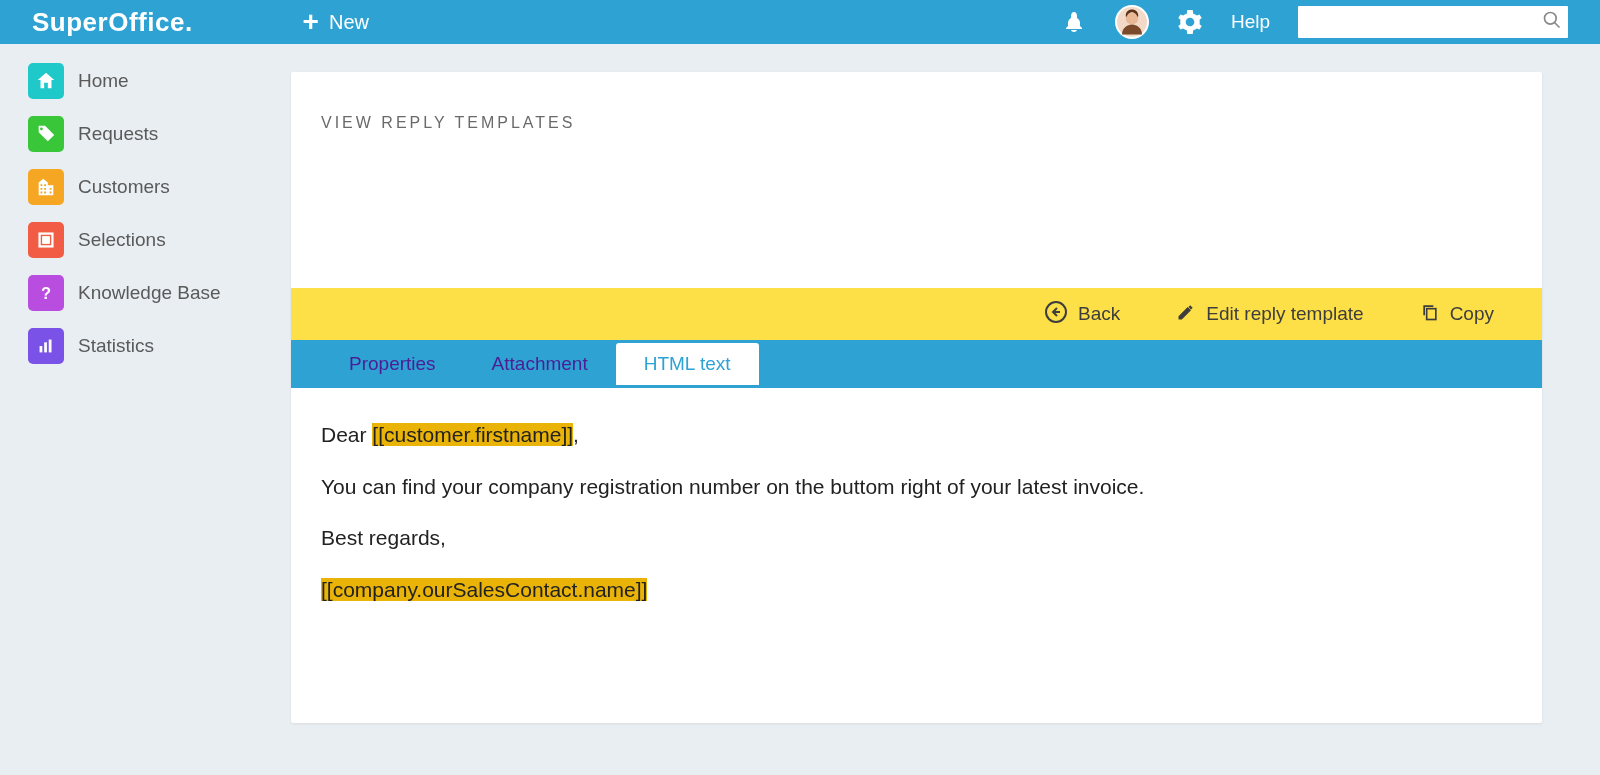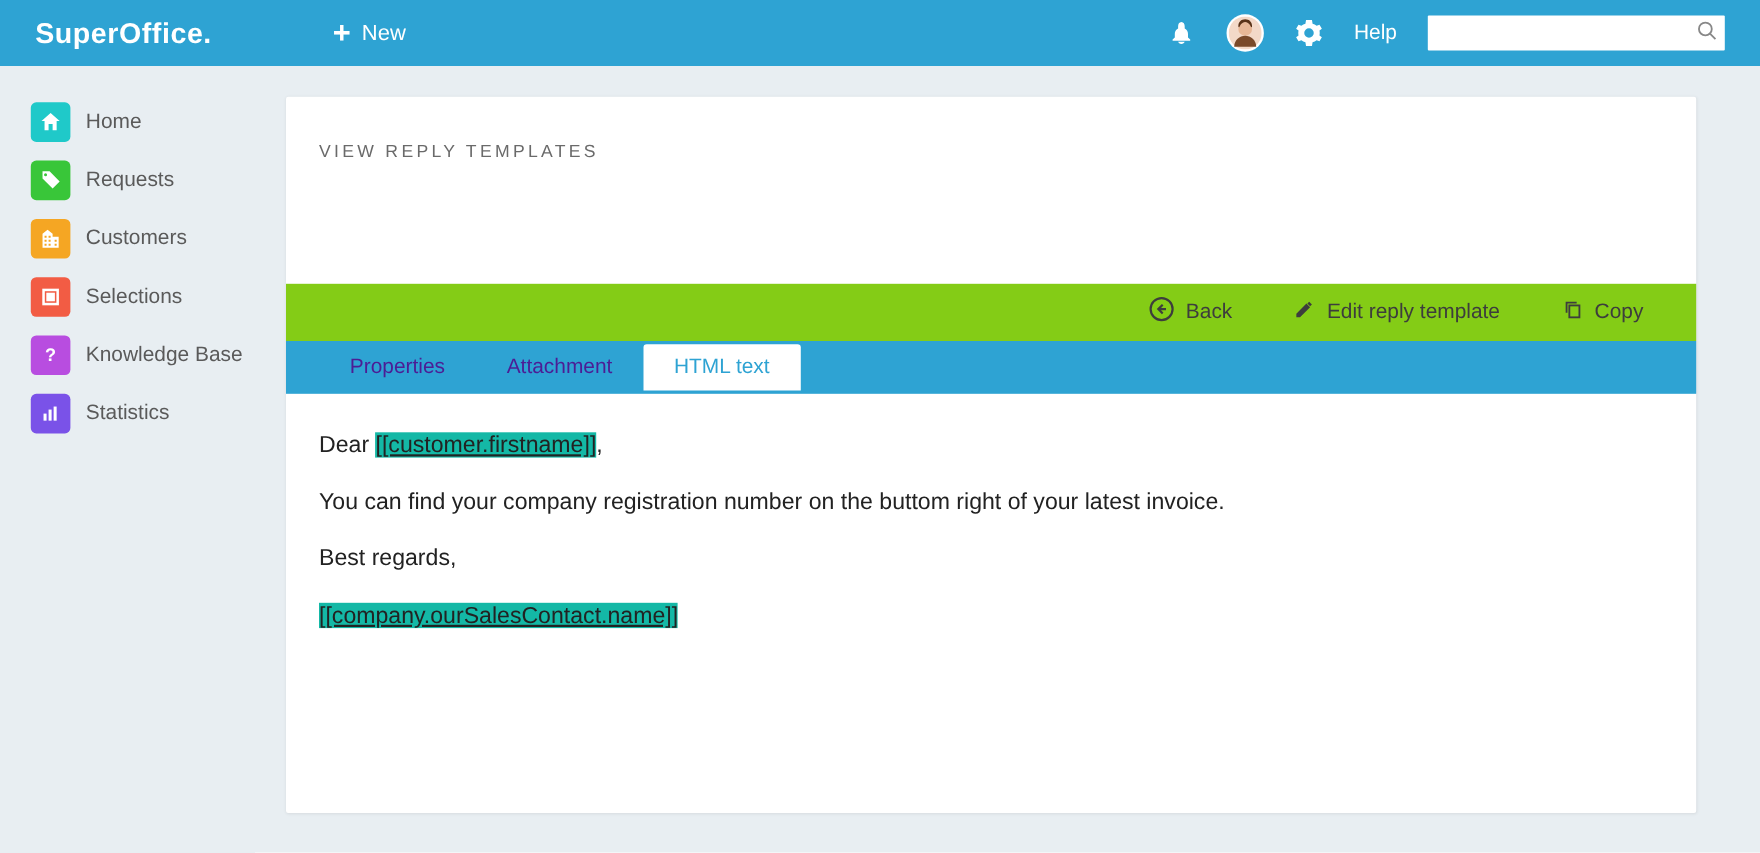--- a/index.html
+++ b/index.html
@@ -5,21 +5,21 @@
 * { box-sizing: border-box; margin: 0; padding: 0; }
 body {
   font-family: "Segoe UI", Arial, sans-serif;
   background: #e8eef2;
   width: 1600px;
   height: 775px;
   overflow: hidden;
 }
 .topbar {
   background: #2ea3d3;
-  height: 60px;
+  height: 44px;
   display: flex;
   align-items: center;
   padding: 0 32px 0 32px;
   color: #fff;
 }
 .logo {
   font-weight: 700;
   font-size: 26px;
   letter-spacing: 0.5px;
   display: flex;
@@ -59,22 +59,22 @@
 }
 .search-box input {
   border: none;
   outline: none;
   flex: 1;
   font-size: 15px;
 }
 .search-box .mag { color: #888; }
 .layout { display: flex; height: calc(100% - 56px); }
 .sidebar {
-  width: 260px;
-  padding: 24px 0 0 28px;
+  width: 291px;
+  padding: 10px 0 0 28px;
 }
 .nav-item {
   display: flex;
   align-items: center;
   height: 53px;
   cursor: pointer;
   color: #5a5a5a;
   font-size: 19px;
 }
 .nav-icon {
@@ -98,30 +98,30 @@
 .card {
   background: #fff;
   border-radius: 2px;
   box-shadow: 0 1px 3px rgba(0,0,0,0.08);
   height: 100%;
   display: flex;
   flex-direction: column;
 }
 .card-header {
   padding: 42px 0 0 30px;
-  height: 170px;
+  height: 216px;
 }
 .page-title {
   font-size: 16px;
   letter-spacing: 3px;
   color: #6a6a6a;
   text-transform: uppercase;
 }
 .action-bar {
-  background: #84cc16;
+  background: #fde047;
   height: 52px;
   display: flex;
   align-items: center;
   justify-content: flex-end;
   padding-right: 48px;
   gap: 56px;
   color: #3d3d3d;
   font-size: 19px;
 }
 .action-btn { display: flex; align-items: center; gap: 10px; cursor: pointer; }
@@ -145,21 +145,21 @@
 }
 .content-area {
   flex: 1;
   padding: 30px 30px;
   font-size: 21px;
   color: #222;
   line-height: 1.6;
   overflow-y: scroll;
 }
 .content-area p { margin-bottom: 18px; }
-.hl { background: #14b8a6; text-decoration: underline; }
+.hl { background: #eab308; }
 </style>
 </head>
 <body>
 
 <div class="topbar">
   <div class="logo">
     <span>SuperOffice</span>
       <span class="dot">.</span>
   </div>
   <div class="new-btn">

